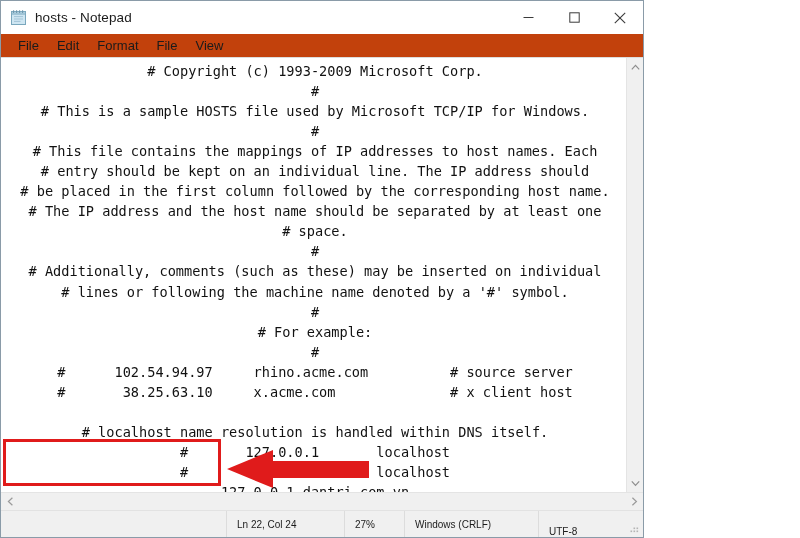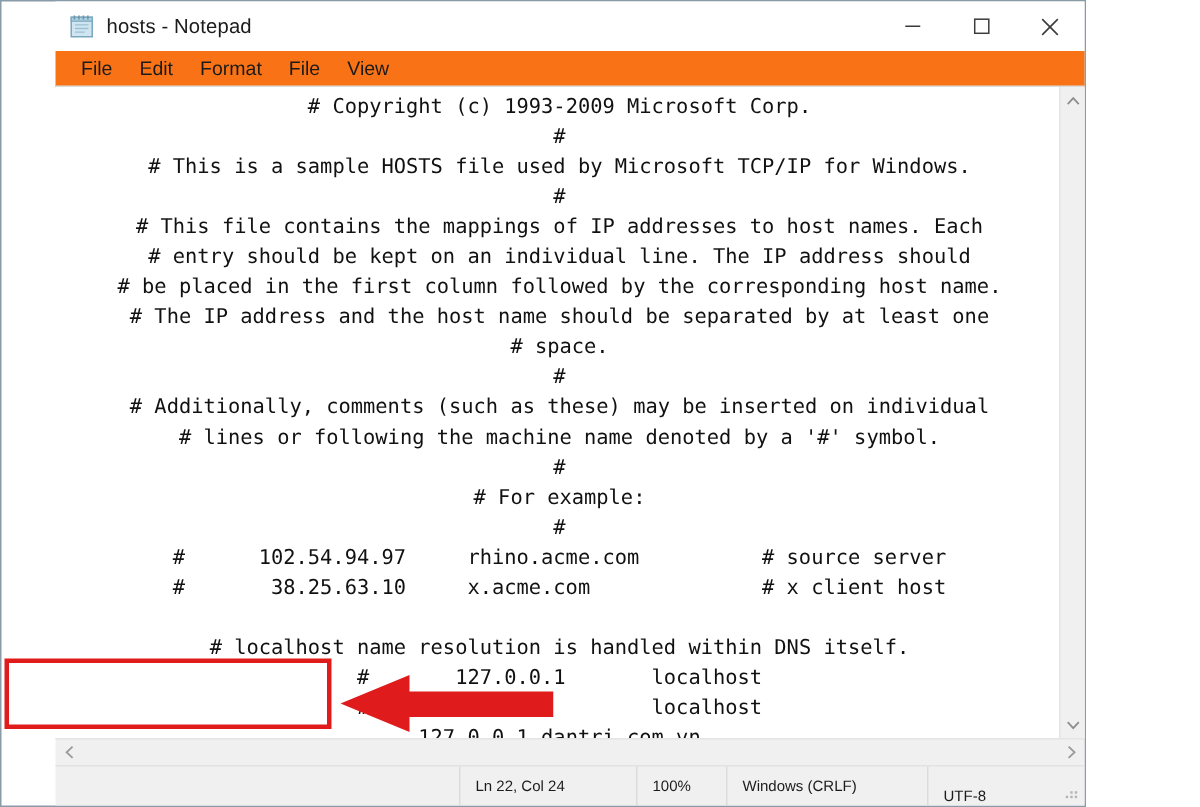--- a/index.html
+++ b/index.html
@@ -3,25 +3,25 @@
 <meta charset="utf-8">
 <style>
   html,body{margin:0;padding:0;}
   body{
     width:800px;height:538px;overflow:hidden;
     background:#ffffff;
     font-family:"Liberation Sans", sans-serif;
     -webkit-font-smoothing:antialiased;
   }
   .window{
-    position:relative;width:724px;height:538px;
+    position:relative;width:644px;height:538px;
     background:#ffffff;
     border:1px solid #8a9ba8;
     box-sizing:border-box;
-    display:flex;flex-direction:column;padding-left:36px;
+    display:flex;flex-direction:column;
   }
 
   
   .titlebar{
     height:33px;flex:0 0 33px;
     background:#ffffff;
     display:flex;align-items:center;
     position:relative;
   }
   .title-left{display:flex;align-items:center;padding-left:9px;gap:8px;}
@@ -38,21 +38,21 @@
   }
   .win-btn{
     width:46px;height:33px;display:flex;align-items:center;justify-content:center;
     cursor:default;
   }
   .win-btn svg{display:block;}
 
   
   .menubar{
     height:24px;flex:0 0 24px;
-    background:#f97316;
+    background:#c2410c;
     display:flex;align-items:center;
     padding-left:8px;
     border-bottom:1px solid #dcdcdc;
     box-sizing:border-box;
   }
   .menu-item{
     font-size:13px;color:#1b1b1b;
     padding:0 9px;line-height:22px;cursor:default;
     font-family:"Liberation Sans", sans-serif;
   }
@@ -223,21 +223,21 @@
     <div class="arrow">
       <svg width="7" height="9" viewBox="0 0 7 9">
         <polyline points="1.4,0.8 5.4,4.5 1.4,8.2" fill="none" stroke="#9a9a9a" stroke-width="1.2"></polyline>
       </svg>
     </div>
   </div>
 
   <div class="statusbar">
     <div class="st-spacer"></div>
     <div class="st-cell st-pos">Ln 22, Col 24</div>
-    <div class="st-cell st-zoom">100%</div>
+    <div class="st-cell st-zoom">27%</div>
     <div class="st-cell st-eol">Windows (CRLF)</div>
     <div class="st-cell st-enc">UTF-8</div>
     <svg class="grip" viewBox="0 0 12 12">
       <g fill="#b4b4b4">
         <rect x="8.5" y="8.5" width="1.6" height="1.6"></rect>
         <rect x="5.5" y="8.5" width="1.6" height="1.6"></rect>
         <rect x="8.5" y="5.5" width="1.6" height="1.6"></rect>
         <rect x="2.5" y="8.5" width="1.6" height="1.6"></rect>
         <rect x="5.5" y="5.5" width="1.6" height="1.6"></rect>
       </g>

